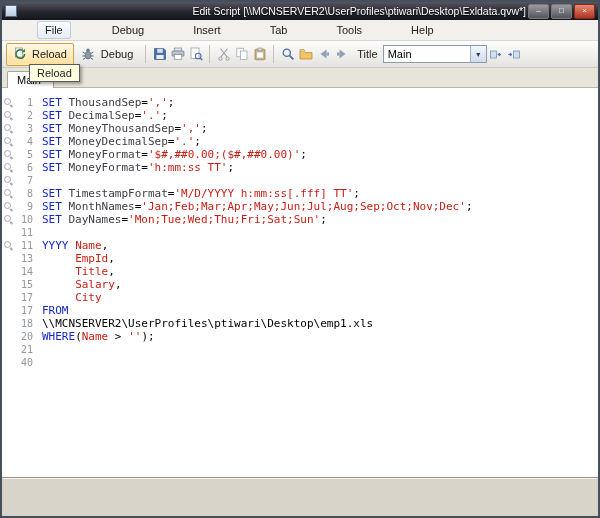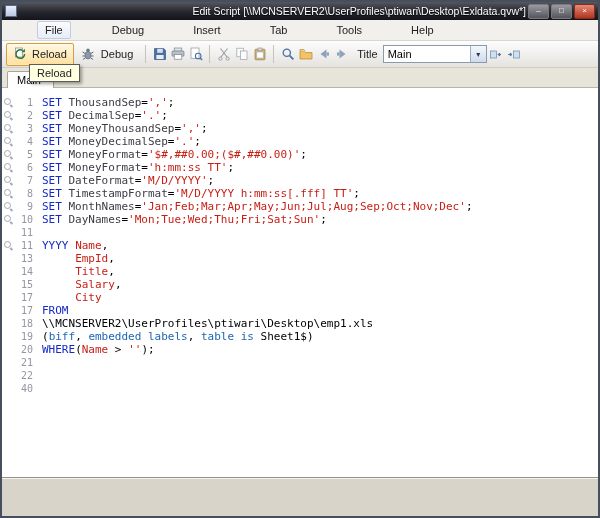--- a/index.html
+++ b/index.html
@@ -263,21 +263,20 @@
             <span class="mark on"></span>
             <span class="lnum">6</span>
           </span>
           <span class="code"><span class="c-kw">SET </span><span class="c-var">MoneyFormat</span><span class="c-pl">=</span><span class="c-str">'h:mm:ss TT'</span><span class="c-pl">;</span></span>
         </div>
         <div class="line">
           <span class="gutter">
             <span class="mark on"></span>
             <span class="lnum">7</span>
           </span>
-          <span class="code"><span class="c-kw">SET </span><span class="c-var">DateFormat</span><span class="c-pl">=</span><span class="c-str">'M/D/YYYY'</span><span class="c-pl">;</span></span>
         </div>
         <div class="line">
           <span class="gutter">
             <span class="mark on"></span>
             <span class="lnum">8</span>
           </span>
           <span class="code"><span class="c-kw">SET </span><span class="c-var">TimestampFormat</span><span class="c-pl">=</span><span class="c-str">'M/D/YYYY h:mm:ss[.fff] TT'</span><span class="c-pl">;</span></span>
         </div>
         <div class="line">
           <span class="gutter">
@@ -345,50 +344,36 @@
         <div class="line">
           <span class="gutter">
             <span class="mark"></span>
             <span class="lnum">18</span>
           </span>
           <span class="code"><span class="c-pl">\\MCNSERVER2\UserProfiles\ptiwari\Desktop\emp1.xls</span></span>
         </div>
         <div class="line">
           <span class="gutter">
             <span class="mark"></span>
-            <span class="lnum">19</span>
-          </span>
-          <span class="code"><span class="c-pl">(</span><span class="c-fmt">biff</span><span class="c-pl">, </span><span class="c-fmt">embedded labels</span><span class="c-pl">, </span><span class="c-fmt">table is</span><span class="c-pl"> Sheet1$</span><span class="c-pl">)</span></span>
-        </div>
-        <div class="line">
-          <span class="gutter">
-            <span class="mark"></span>
             <span class="lnum">20</span>
           </span>
           <span class="code"><span class="c-kw">WHERE</span><span class="c-pl">(</span><span class="c-fld">Name</span><span class="c-pl"> &gt; </span><span class="c-str">''</span><span class="c-pl">);</span></span>
         </div>
         <div class="line">
           <span class="gutter">
             <span class="mark"></span>
             <span class="lnum">21</span>
           </span>
           <span class="code"></span>
         </div>
         <div class="line">
           <span class="gutter">
             <span class="mark"></span>
-            <span class="lnum">22</span>
+            <span class="lnum">40</span>
           </span>
           <span class="code"></span>
         </div>
-        <div class="line">
-          <span class="gutter">
-            <span class="mark"></span>
-            <span class="lnum">40</span>
-          </span>
-          <span class="code"></span>
-        </div>
       </div>
   </div>
 
   <div class="bottom-pane"></div>
 
 </div>
 
 </body></html>

